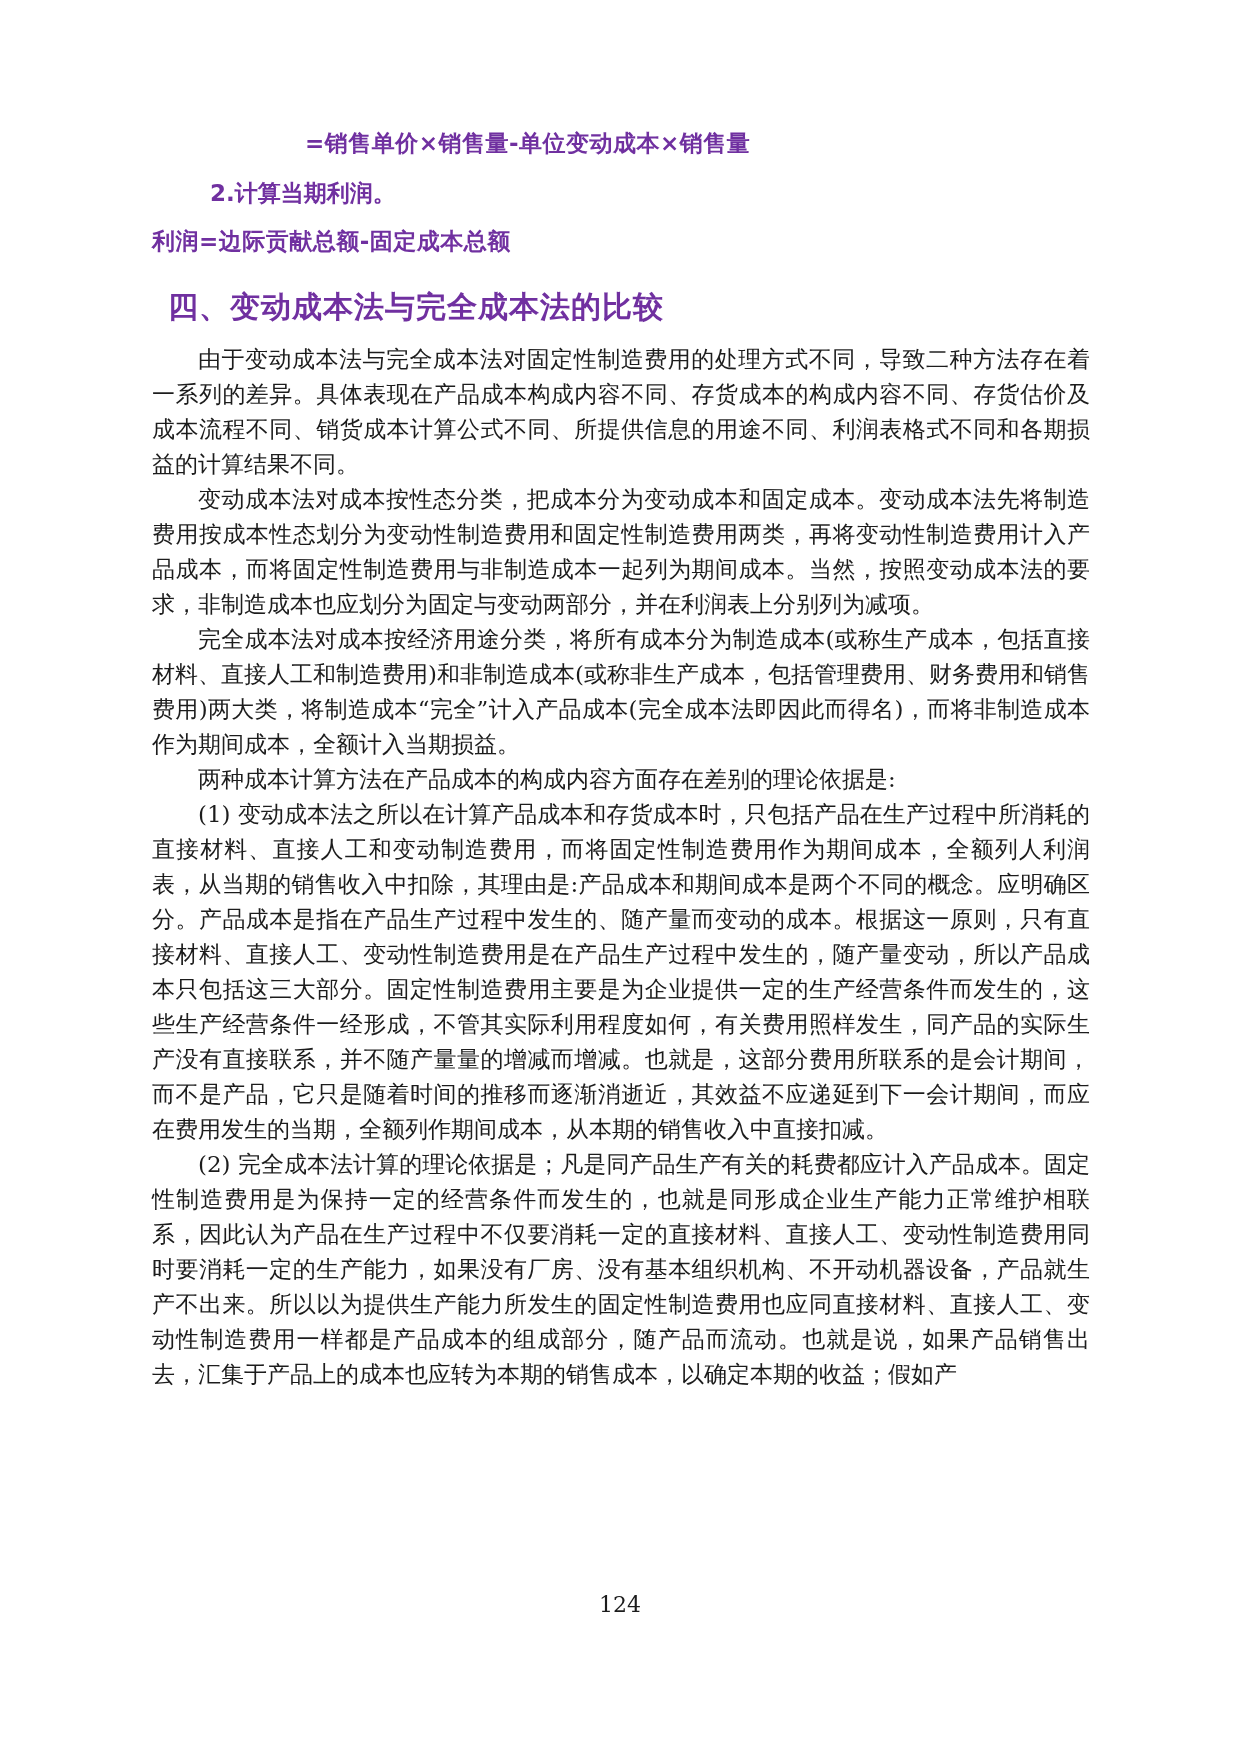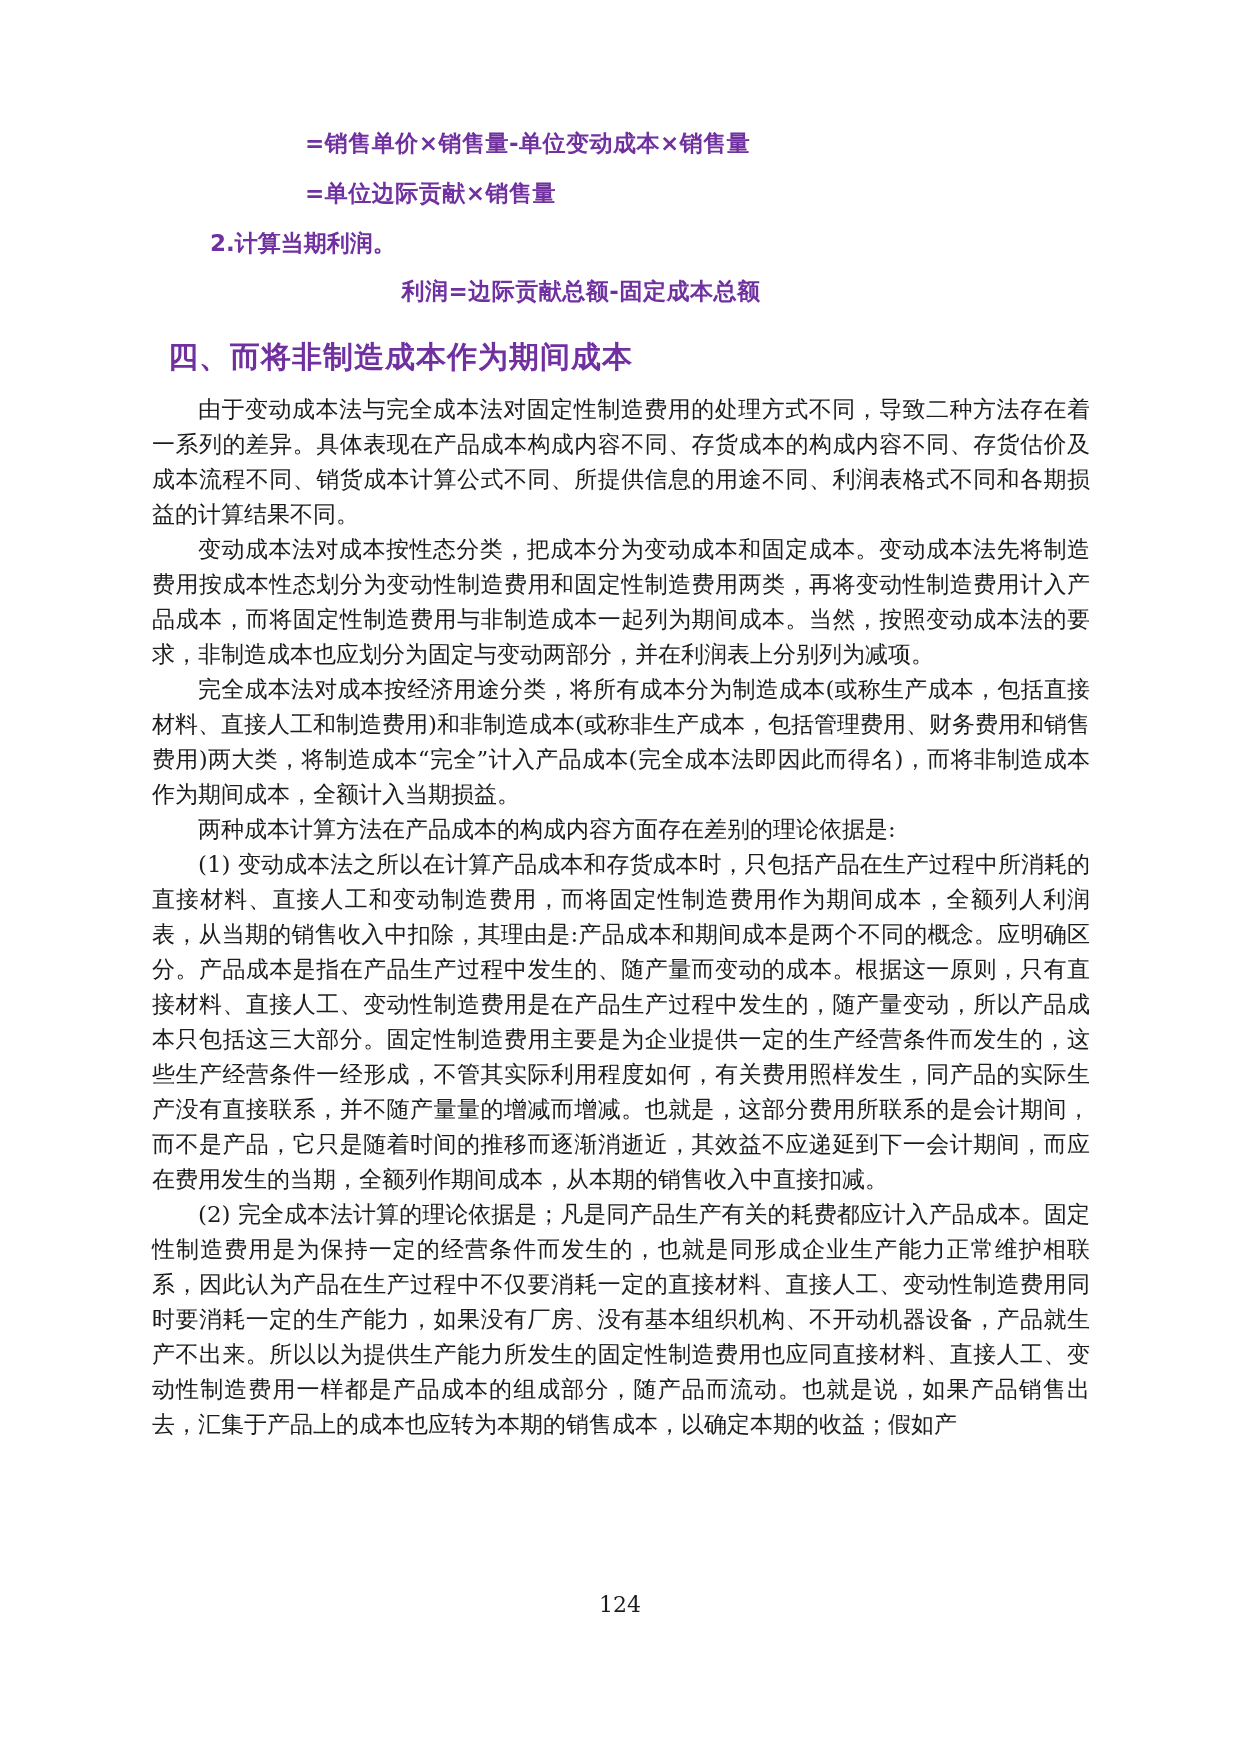--- a/index.html
+++ b/index.html
@@ -38,21 +38,21 @@
     font-weight: bold;
     color: var(--accent);
     font-size: 23px;
     margin: 6px 0 16px 58px;
   }
   .profit-formula {
     font-family: "DejaVu Sans", "Liberation Sans", sans-serif;
     font-weight: bold;
     color: var(--accent);
     font-size: 23px;
-    text-align: center;
+    text-align: left;
     margin-top: 17px;
     padding-right: 80px;
     letter-spacing: 0.5px;
   }
   h1.section-heading {
     font-family: "DejaVu Sans", "Liberation Sans", sans-serif;
     font-weight: bold;
     color: var(--accent);
     font-size: 30px;
     margin: 30px 0 14px 16px;
@@ -86,28 +86,27 @@
   }
 </style>
 </head>
 <body>
 
 <div class="page">
   <div class="content">
 
     <div class="formula-block">
       <div class="formula-line">=销售单价×销售量-单位变动成本×销售量</div>
-      <div class="formula-line">=单位边际贡献×销售量</div>
     </div>
 
     <div class="step-label">2.计算当期利润。</div>
 
     <div class="profit-formula">利润=边际贡献总额-固定成本总额</div>
 
-    <h1 class="section-heading">四、而将非制造成本作为期间成本</h1>
+    <h1 class="section-heading">四、变动成本法与完全成本法的比较</h1>
 
     <p class="body-para">由于变动成本法与完全成本法对固定性制造费用的处理方式不同，导致二种方法存在着一系列的差异。具体表现在产品成本构成内容不同、存货成本的构成内容不同、存货估价及成本流程不同、销货成本计算公式不同、所提供信息的用途不同、利润表格式不同和各期损益的计算结果不同。</p>
 
 
     <p class="body-para">变动成本法对成本按性态分类，把成本分为变动成本和固定成本。变动成本法先将制造费用按成本性态划分为变动性制造费用和固定性制造费用两类，再将变动性制造费用计入产品成本，而将固定性制造费用与非制造成本一起列为期间成本。当然，按照变动成本法的要求，非制造成本也应划分为固定与变动两部分，并在利润表上分别列为减项。</p>
     <p class="body-para">完全成本法对成本按经济用途分类，将所有成本分为制造成本(或称生产成本，包括直接材料、直接人工和制造费用)和非制造成本(或称非生产成本，包括管理费用、财务费用和销售费用)两大类，将制造成本“完全”计入产品成本(完全成本法即因此而得名)，而将非制造成本作为期间成本，全额计入当期损益。</p>
     <p class="body-para">两种成本计算方法在产品成本的构成内容方面存在差别的理论依据是:</p>
     <p class="body-para">(1) 变动成本法之所以在计算产品成本和存货成本时，只包括产品在生产过程中所消耗的直接材料、直接人工和变动制造费用，而将固定性制造费用作为期间成本，全额列人利润表，从当期的销售收入中扣除，其理由是:产品成本和期间成本是两个不同的概念。应明确区分。产品成本是指在产品生产过程中发生的、随产量而变动的成本。根据这一原则，只有直接材料、直接人工、变动性制造费用是在产品生产过程中发生的，随产量变动，所以产品成本只包括这三大部分。固定性制造费用主要是为企业提供一定的生产经营条件而发生的，这些生产经营条件一经形成，不管其实际利用程度如何，有关费用照样发生，同产品的实际生产没有直接联系，并不随产量量的增减而增减。也就是，这部分费用所联系的是会计期间，而不是产品，它只是随着时间的推移而逐渐消逝近，其效益不应递延到下一会计期间，而应在费用发生的当期，全额列作期间成本，从本期的销售收入中直接扣减。</p>
     <p class="body-para">(2) 完全成本法计算的理论依据是；凡是同产品生产有关的耗费都应计入产品成本。固定性制造费用是为保持一定的经营条件而发生的，也就是同形成企业生产能力正常维护相联系，因此认为产品在生产过程中不仅要消耗一定的直接材料、直接人工、变动性制造费用同时要消耗一定的生产能力，如果没有厂房、没有基本组织机构、不开动机器设备，产品就生产不出来。所以以为提供生产能力所发生的固定性制造费用也应同直接材料、直接人工、变动性制造费用一样都是产品成本的组成部分，随产品而流动。也就是说，如果产品销售出去，汇集于产品上的成本也应转为本期的销售成本，以确定本期的收益；假如产</p>
 

